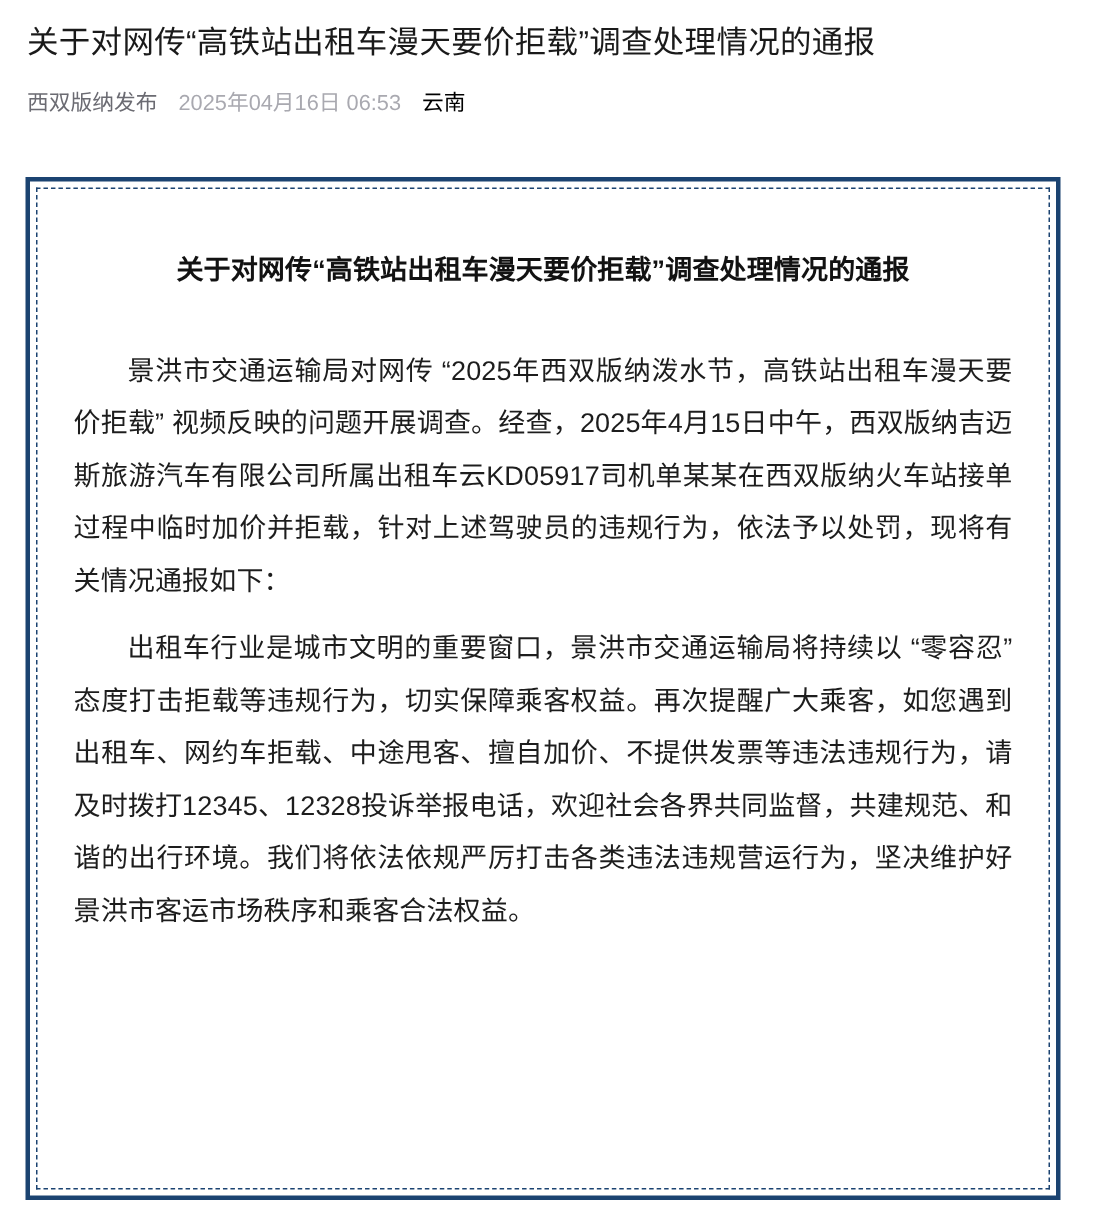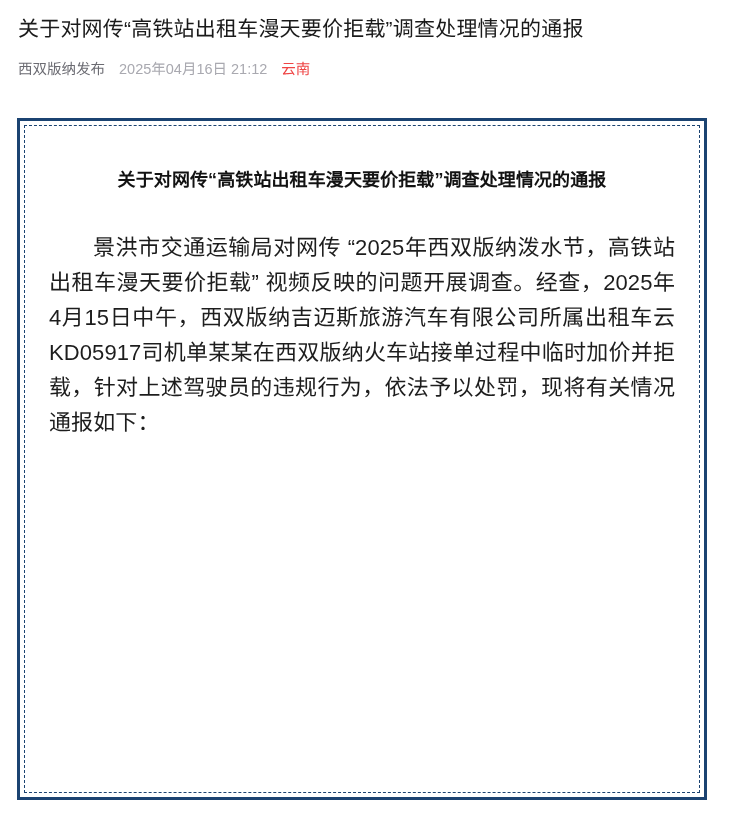--- a/index.html
+++ b/index.html
@@ -47,21 +47,21 @@
   }
   .meta-source {
     color: #6b6b72;
     margin-right: 14px;
   }
   .meta-date {
     color: #a9a9b0;
     margin-right: 14px;
   }
   .meta-location {
-    color: #ef4444;
+    color: #000000;
   }
 
   
   .notice-outer {
     position: absolute;
     left: 17px;
     top: 118px;
     width: 690px;
     height: 682px;
     box-sizing: border-box;
@@ -91,21 +91,21 @@
     font-size: 18px;
     font-weight: bold;
     color: #121212;
     line-height: 26px;
     margin: 11px 0 0 0;
     letter-spacing: 0.1px;
     white-space: nowrap;
   }
 
   .para {
-    font-size: 22px;
+    font-size: 18px;
     line-height: 35px;
     color: #1d1d1d;
     text-align: justify;
     text-justify: inter-ideograph;
     text-indent: 2em;
     margin: 0;
     letter-spacing: 0.1px;
   }
   .para.first { margin-top: 37px; }
   .para.gap   { margin-top: 10px; }
@@ -113,33 +113,34 @@
 </head>
 <body>
 
 <div class="page">
 
   <div class="header">
     <div class="post-title">关于对网传“高铁站出租车漫天要价拒载”调查处理情况的通报</div>
 
     <div class="meta-row">
       <span class="meta-source">西双版纳发布</span>
-      <span class="meta-date">2025年04月16日 21:12</span>
+      <span class="meta-date">2025年04月16日 06:53</span>
       <span class="meta-location">云南</span>
     </div>
   </div>
 
   <div class="notice-outer" style="border-color: rgb(27, 67, 113);">
     <div class="notice-inner" style="border-color: rgb(27, 67, 113);">
       <div class="doc-body">
 
         <div class="doc-title">关于对网传“高铁站出租车漫天要价拒载”调查处理情况的通报</div>
 
         <p class="para first">景洪市交通运输局对网传 “2025年西双版纳泼水节，高铁站出租车漫天要价拒载” 视频反映的问题开展调查。经查，2025年4月15日中午，西双版纳吉迈斯旅游汽车有限公司所属出租车云KD05917司机单某某在西双版纳火车站接单过程中临时加价并拒载，针对上述驾驶员的违规行为，依法予以处罚，现将有关情况通报如下：</p>
 
 
 
+        <p class="para gap">出租车行业是城市文明的重要窗口，景洪市交通运输局将持续以 “零容忍” 态度打击拒载等违规行为，切实保障乘客权益。再次提醒广大乘客，如您遇到出租车、网约车拒载、中途甩客、擅自加价、不提供发票等违法违规行为，请及时拨打12345、12328投诉举报电话，欢迎社会各界共同监督，共建规范、和谐的出行环境。我们将依法依规严厉打击各类违法违规营运行为，坚决维护好景洪市客运市场秩序和乘客合法权益。</p>
 
       </div>
     </div>
   </div>
 
 </div>
 
 </body></html>

